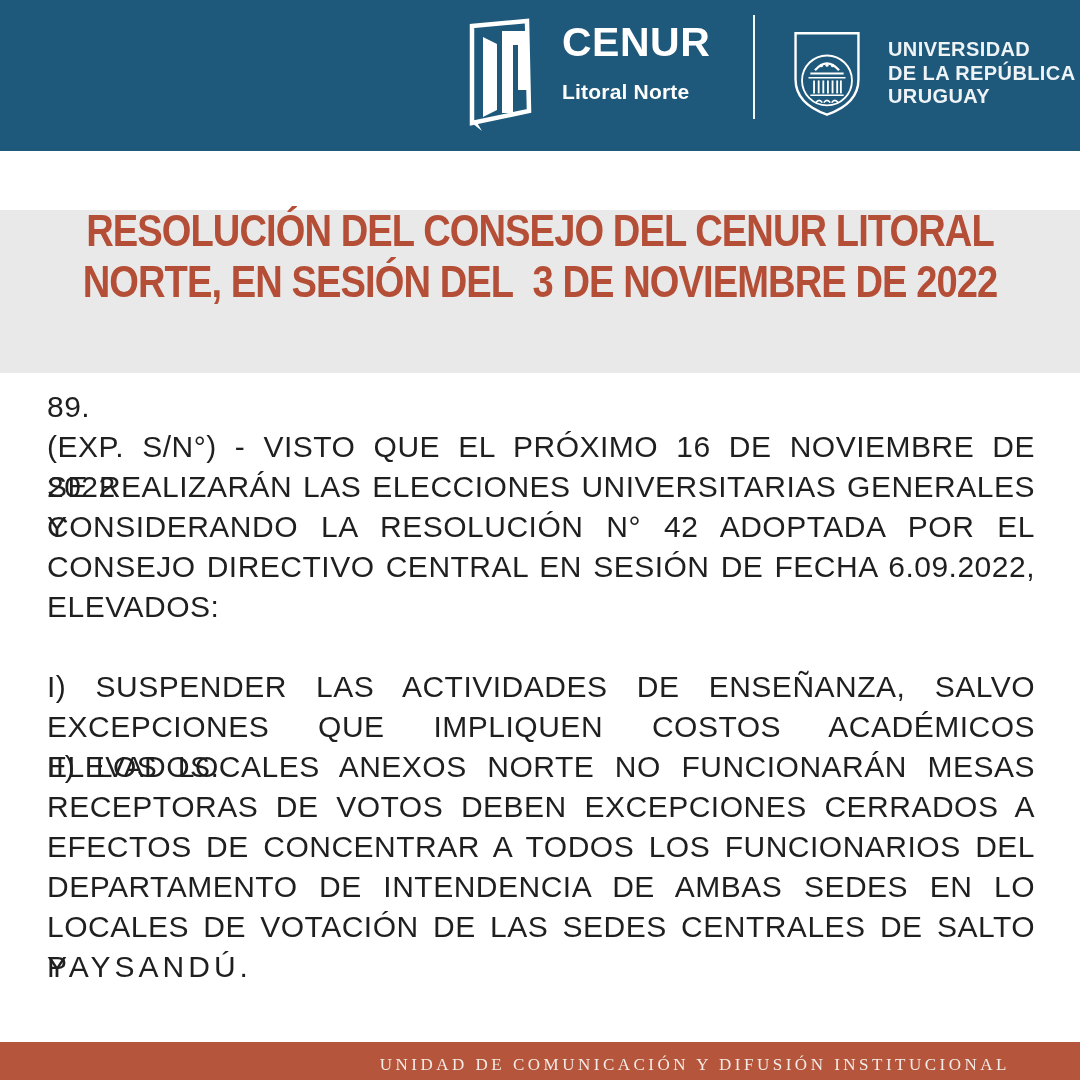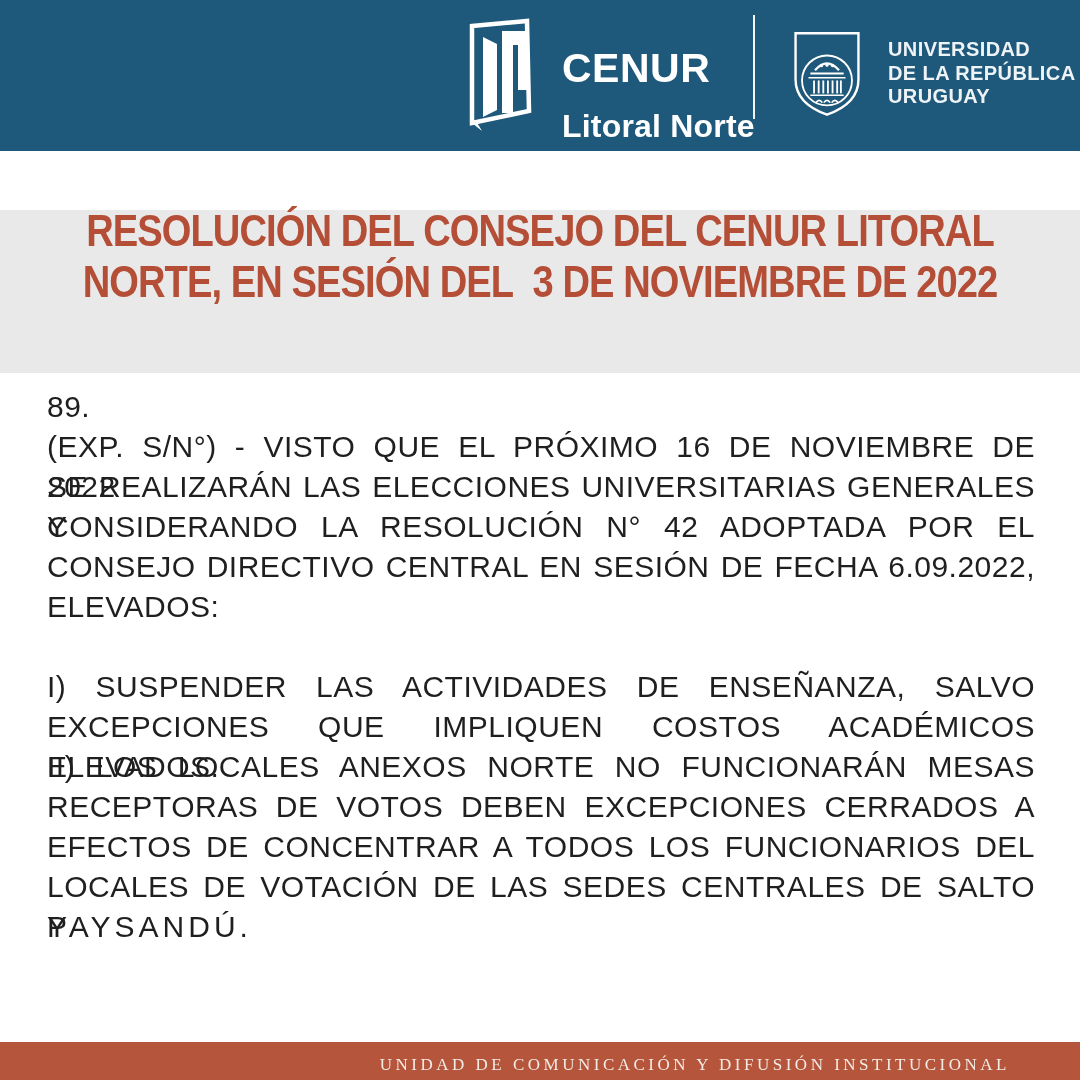--- a/index.html
+++ b/index.html
@@ -18,23 +18,23 @@
     position:relative;
   }
   .page{width:1080px;height:1080px;position:relative;background:#ffffff;}
 
   
   .topbar{
     position:absolute;left:0;top:0;width:1080px;height:151px;
     background:var(--header-bg);
   }
   .ln-logo{position:absolute;left:452px;top:12px;width:100px;height:122px;}
-  .brand-text{position:absolute;left:562px;top:46px;color:#ffffff;}
+  .brand-text{position:absolute;left:562px;top:20px;color:#ffffff;}
   .brand-name{font-size:41px;font-weight:bold;letter-spacing:0.5px;line-height:44px;}
-  .brand-sub{font-size:32px;font-weight:bold;letter-spacing:0.2px;line-height:36px;margin-top:18px;}
+  .brand-sub{font-size:21px;font-weight:bold;letter-spacing:0.2px;line-height:36px;margin-top:10px;}
   .header-divider{
     position:absolute;left:753px;top:15px;width:2px;height:104px;
     background:rgba(255,255,255,0.95);
   }
   .shield-logo{position:absolute;left:790px;top:26px;width:74px;height:95px;}
   .udelar-text{position:absolute;left:888px;top:38px;color:#eef3f6;
     font-weight:bold;font-size:20px;line-height:23.5px;letter-spacing:0.4px;}
 
   
   .title-band{
@@ -137,20 +137,21 @@
     <div class="bodyline just">SE REALIZARÁN LAS ELECCIONES UNIVERSITARIAS GENERALES Y</div>
     <div class="bodyline just">CONSIDERANDO LA RESOLUCIÓN N° 42 ADOPTADA POR EL</div>
     <div class="bodyline just">CONSEJO DIRECTIVO CENTRAL EN SESIÓN DE FECHA 6.09.2022,</div>
     <div class="bodyline">ELEVADOS:</div>
     <div class="bodyline spacer"></div>
     <div class="bodyline just">I) SUSPENDER LAS ACTIVIDADES DE ENSEÑANZA, SALVO</div>
     <div class="bodyline just">EXCEPCIONES QUE IMPLIQUEN COSTOS ACADÉMICOS ELEVADOS.</div>
     <div class="bodyline just">II) LOS LOCALES ANEXOS NORTE NO FUNCIONARÁN MESAS</div>
     <div class="bodyline just">RECEPTORAS DE VOTOS DEBEN EXCEPCIONES CERRADOS A</div>
     <div class="bodyline just">EFECTOS DE CONCENTRAR A TODOS LOS FUNCIONARIOS DEL</div>
+    <div class="bodyline just">DEPARTAMENTO DE INTENDENCIA DE AMBAS SEDES EN LO</div>
     <div class="bodyline just">LOCALES DE VOTACIÓN DE LAS SEDES CENTRALES DE SALTO Y</div>
     <div class="bodyline wide">PAYSANDÚ.</div>
   </main>
 
   <footer class="footband">
     <div class="footlabel">UNIDAD DE COMUNICACIÓN Y DIFUSIÓN INSTITUCIONAL</div>
   </footer>
 
 </div>
 

